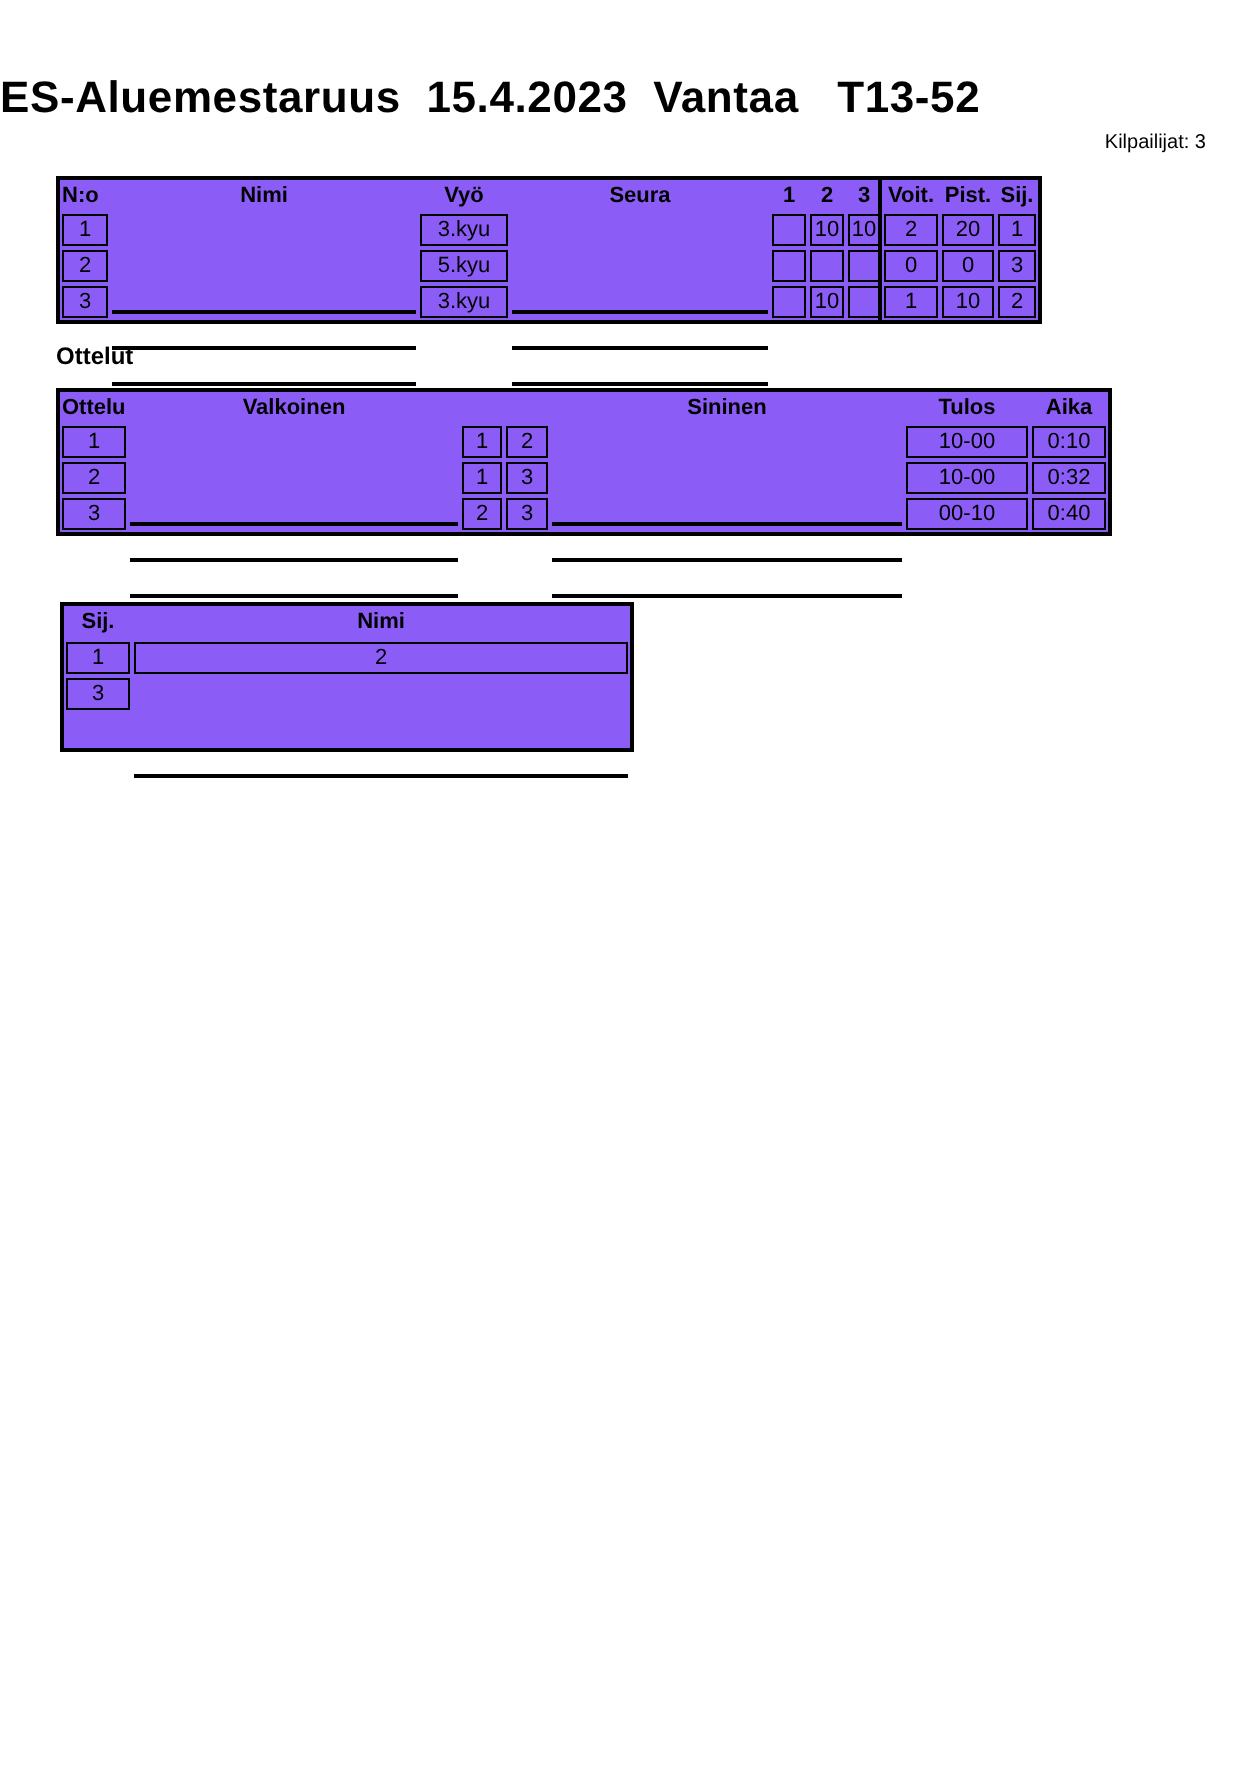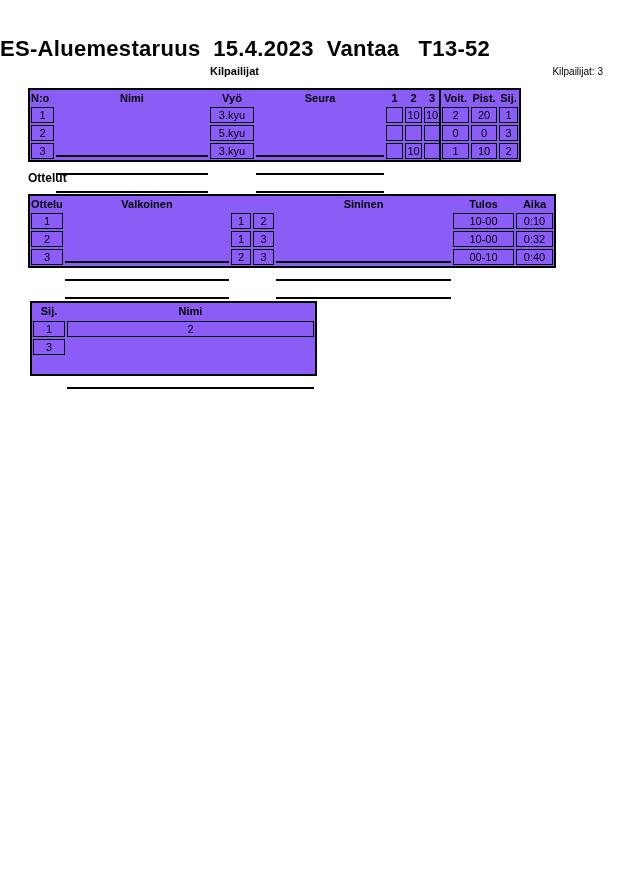--- a/index.html
+++ b/index.html
@@ -78,21 +78,20 @@
     left: 409px;
     background: #000;
   }
 </style>
 </head>
 <body>
 
 <div class="page">
 
   <div class="title">ES-Aluemestaruus  15.4.2023  Vantaa   T13-52</div>
-  <div class="subtitle">Kilpailijat</div>
   <div class="count">Kilpailijat: 3</div>
 
   <div class="tbl t1">
     <div class="c h flush">N:o</div>
     <div class="c h">Nimi</div>
     <div class="c h">Vyö</div>
     <div class="c h">Seura</div>
     <div class="c h">1</div>
     <div class="c h">2</div>
     <div class="c h">3</div>

